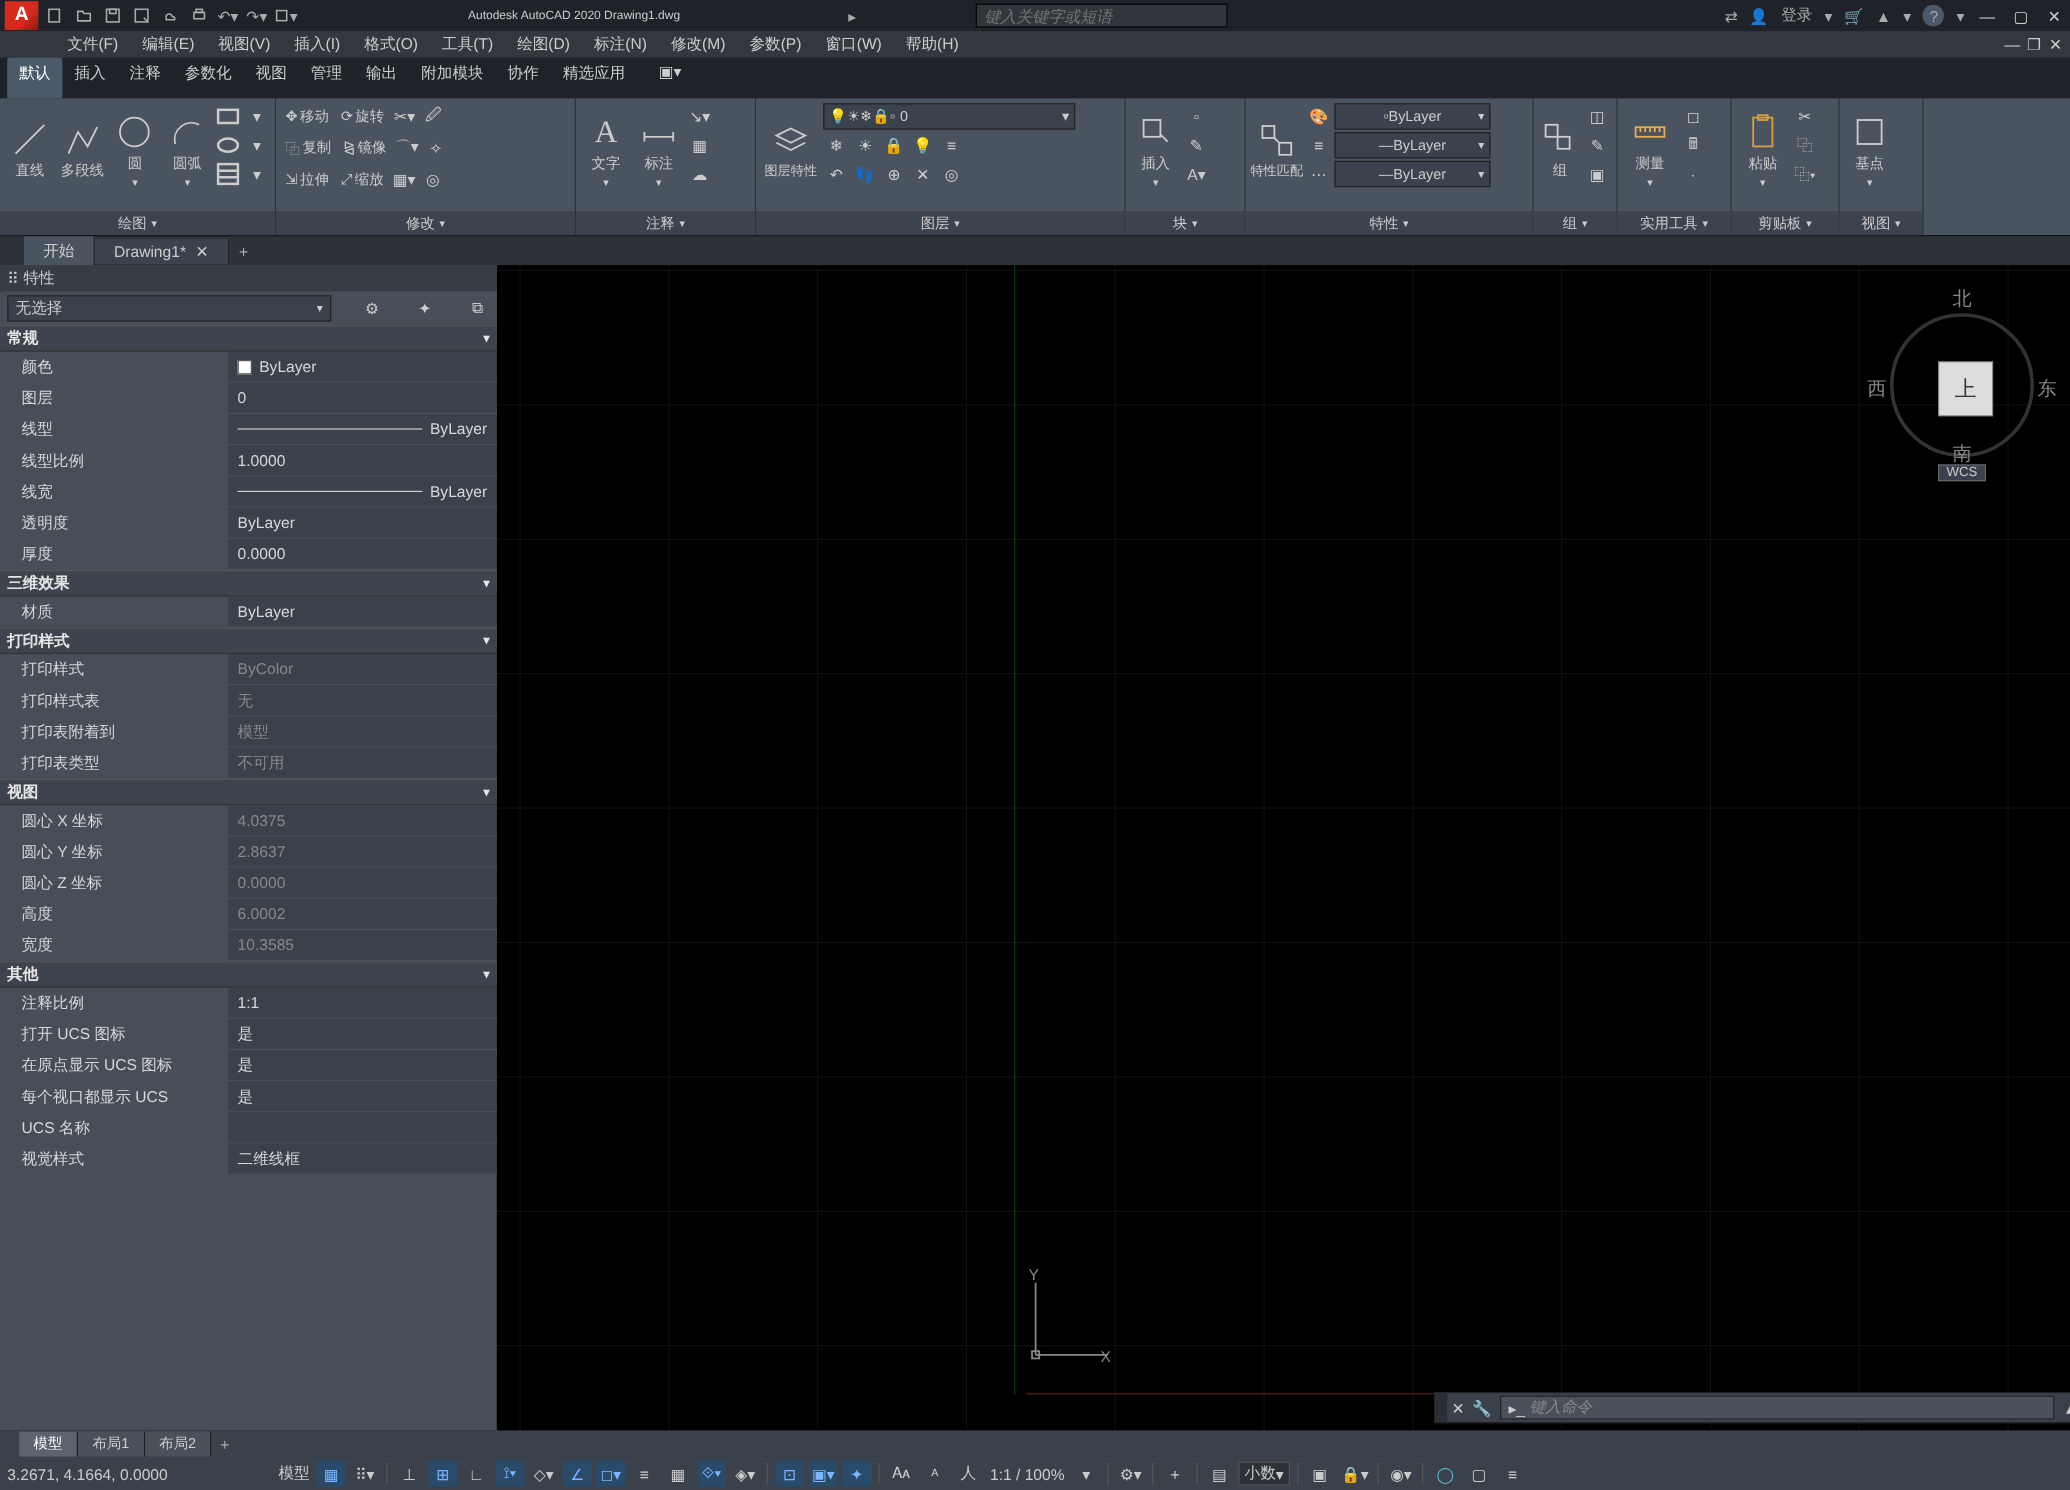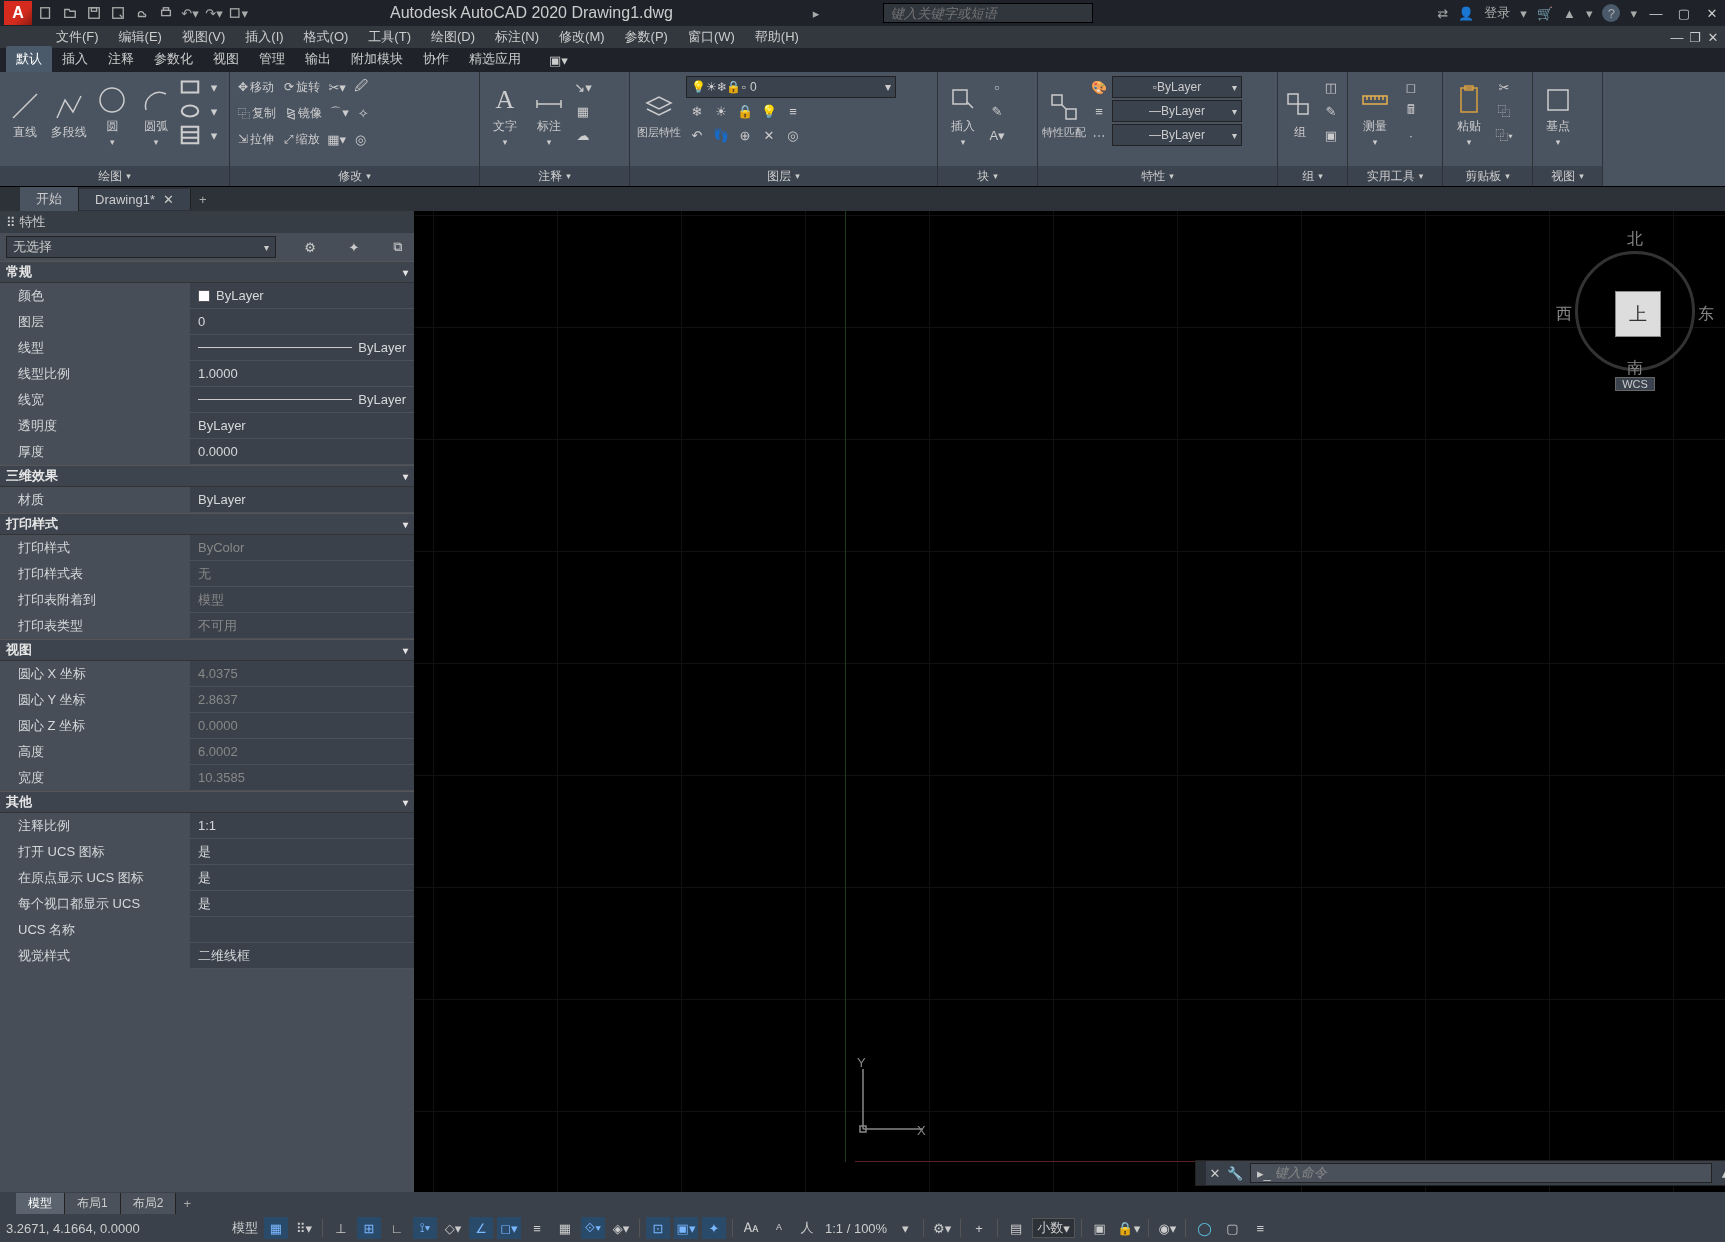--- a/index.html
+++ b/index.html
@@ -3,34 +3,34 @@
 <meta charset="utf-8">
 <style>
   * { box-sizing: border-box; margin: 0; padding: 0; font-family: "Microsoft YaHei", Arial, sans-serif; }
   body { width: 1725px; height: 1242px; background: #2d3238; color: #ccc; font-size: 13px; overflow: hidden; display: flex; flex-direction: column; }
   
   
   .titlebar { height: 26px; background: #1f2329; display: flex; align-items: center; padding: 0 4px; color: #bbb; }
   .titlebar .logo { width: 28px; height: 24px; background: linear-gradient(135deg, #d52b1e 60%, #8c1b10); margin-right: 2px; position: relative; font-weight: bold; color: #fff; display: flex; align-items: center; justify-content: center; font-size: 16px; }
   .titlebar .qat-icon { width: 20px; height: 20px; margin: 0 2px; display: flex; align-items: center; justify-content: center; color: #aaa; cursor: pointer; }
   .titlebar .qat-icon svg { width: 14px; height: 14px; }
-  .titlebar .title-text { flex: 0 0 auto; margin-left: 140px; color: #ccc; font-size: 16px; }
-  .titlebar .search-box { margin-left: 64px; background: #31363d; border: 1px solid #000; color: #888; padding: 2px 6px; width: 210px; height: 20px; font-style: italic; }
+  .titlebar .title-text { flex: 0 0 auto; margin-left: 140px; color: #ccc; font-size: 10px; }
+  .titlebar .search-box { margin-left: 100px; background: #31363d; border: 1px solid #000; color: #888; padding: 2px 6px; width: 210px; height: 20px; font-style: italic; }
   .titlebar .right-icons { margin-left: auto; display: flex; align-items: center; gap: 10px; }
   .titlebar .right-icons .icon { color: #aaa; cursor: pointer; }
   .winbtn { width: 18px; height: 18px; display: flex; align-items: center; justify-content: center; color: #ccc; cursor: pointer; }
   
   
   .menubar { height: 22px; background: #33383f; display: flex; align-items: center; padding-left: 48px; gap: 4px; font-size: 13px; }
   .menubar .menu-item { padding: 2px 8px; color: #ccc; cursor: pointer; }
   .menubar .doc-winbtns { margin-left: auto; display: flex; gap: 2px; padding-right: 4px; }
   .menubar .doc-winbtns .wb { width: 16px; height: 16px; color: #ccc; cursor: pointer; display: flex; align-items: center; justify-content: center; }
   
   
-  .ribbon-tabs { height: 24px; background: #1f2329; display: flex; align-items: flex-end; padding-left: 6px; font-size: 13px; }
+  .ribbon-tabs { height: 34px; background: #1f2329; display: flex; padding-left: 6px; font-size: 13px; }
   .ribbon-tabs .rtab { padding: 4px 10px 4px; color: #ccc; cursor: pointer; }
   .ribbon-tabs .rtab.active { background: #4a5a6a; color: #fff; border-radius: 2px 2px 0 0; }
   
   
   .ribbon { height: 115px; background: #4a5360; display: flex; border-bottom: 1px solid #000; }
   .panel { display: flex; flex-direction: column; border-right: 1px solid #2d3238; padding: 2px 4px 0; }
   .panel-body { flex: 1; display: flex; align-items: flex-start; gap: 2px; padding-top: 2px; }
   .panel-title { height: 20px; background: #3b434e; display: flex; align-items: center; justify-content: center; color: #ccc; font-size: 12px; margin: 0 -4px; cursor: pointer; }
   .panel-title .arrow { margin-left: 4px; font-size: 9px; }
   .big-btn { display: flex; flex-direction: column; align-items: center; justify-content: center; width: 42px; height: 78px; color: #ccc; cursor: pointer; font-size: 12px; gap: 2px; }

